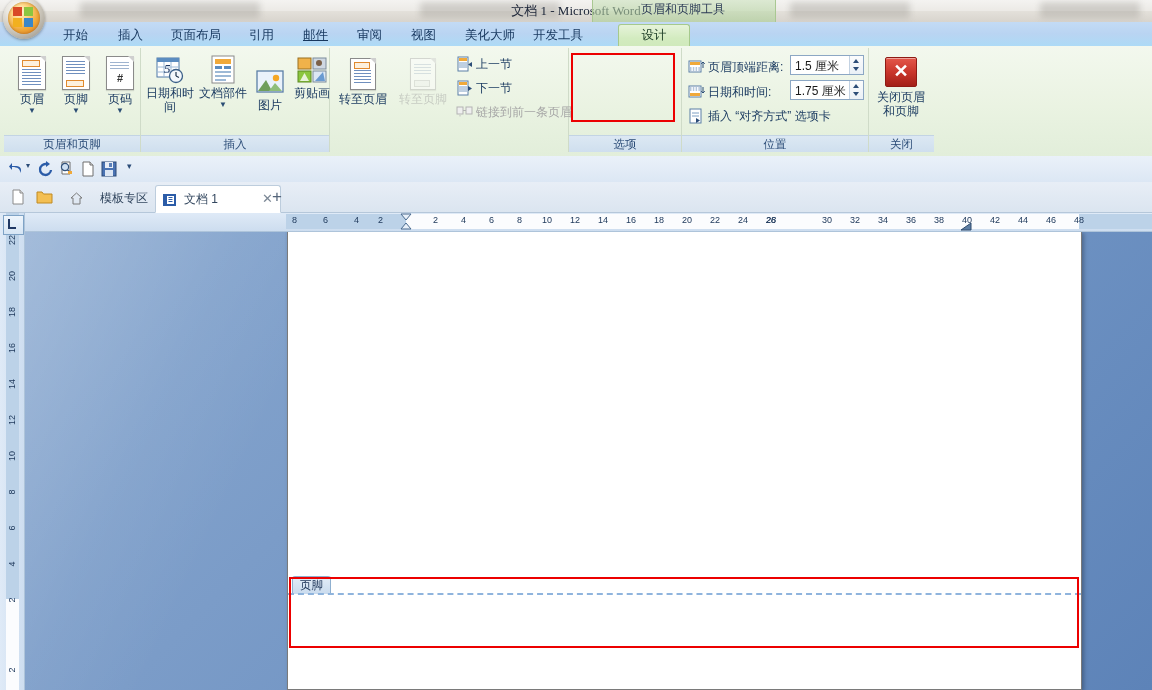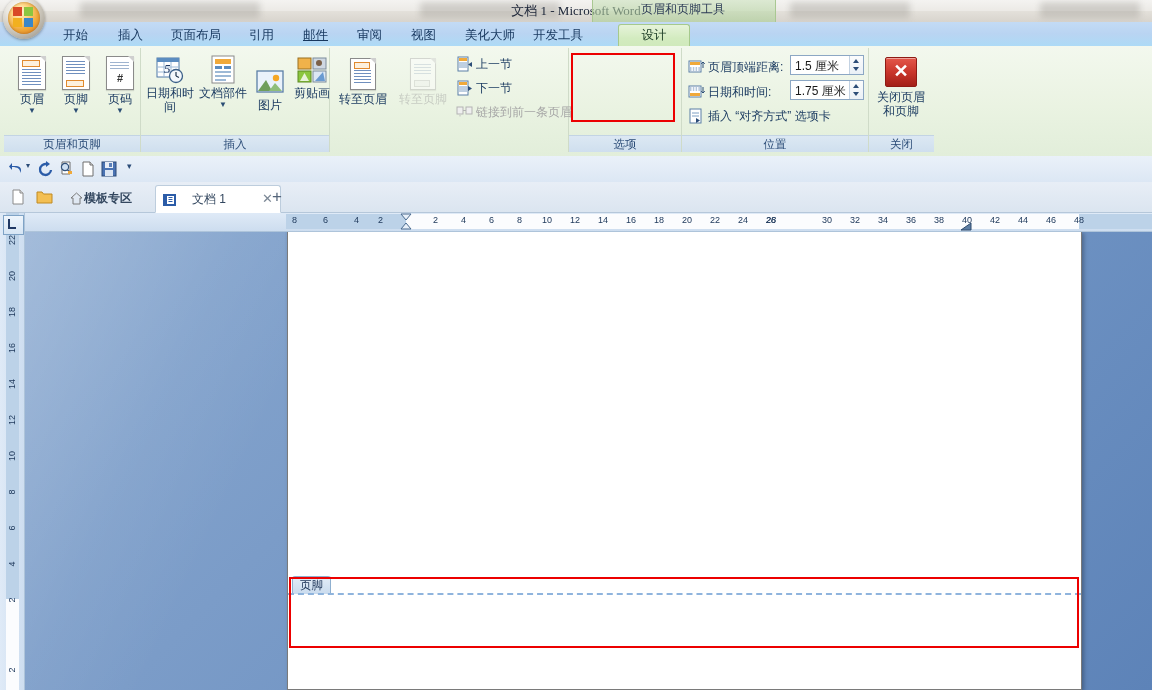--- a/index.html
+++ b/index.html
@@ -577,32 +577,32 @@
       <path d="M10 1 L10 4 L13 4" fill="#e2e2e2" stroke="#8a8a8a"></path>
     </svg>
     <svg style="position:absolute;left:36px;top:8px;" width="17" height="14" viewBox="0 0 17 14">
       <path d="M1 2 L6 2 L7.5 4 L16 4 L16 13 L1 13 Z" fill="#f3bf53" stroke="#c08a22"></path>
     </svg>
 
     <div class="dtab" style="left:64px;">
       <svg style="position:absolute;left:6px;top:7px;" width="13" height="13" viewBox="0 0 13 13">
         <path d="M6.5 1 L12 6 L10 6 L10 12 L3 12 L3 6 L1 6 Z" fill="none" stroke="#7a7a7a"></path>
       </svg>
-      <span style="margin-left:12px;font-weight:bold;">模板专区</span>
+      <span style="margin-left:28px;">模板专区</span>
     </div>
 
     <div class="dtab active" style="left:155px;width:108px;">
       <svg style="position:absolute;left:7px;top:7px;" width="14" height="14" viewBox="0 0 14 14">
         <rect x="0" y="1" width="13" height="12" fill="#2b5ca8"></rect>
         <rect x="4" y="3" width="7" height="8" fill="#fff"></rect>
         <line x1="5.5" y1="4.5" x2="9.5" y2="4.5" stroke="#2b5ca8"></line>
         <line x1="5.5" y1="6.5" x2="9.5" y2="6.5" stroke="#2b5ca8"></line>
         <line x1="5.5" y1="8.5" x2="9.5" y2="8.5" stroke="#2b5ca8"></line>
       </svg>
-      <span style="margin-left:28px;">文档 1</span>
+      <span style="margin-left:20px;">文档 1</span>
       <span style="position:absolute;right:7px;top:0;color:#7b8795;font-size:13px;">✕</span>
     </div>
 
     <span style="position:absolute;left:272px;top:5px;font-size:17px;color:#55657a;">+</span>
   </div>
 
   <div class="hruler">
     <div class="seg-out" style="left:262px;width:120px;"></div>
     <div class="seg-in" style="left:382px;width:673px;"></div>
     <div class="seg-out" style="left:1055px;width:73px;"></div>

